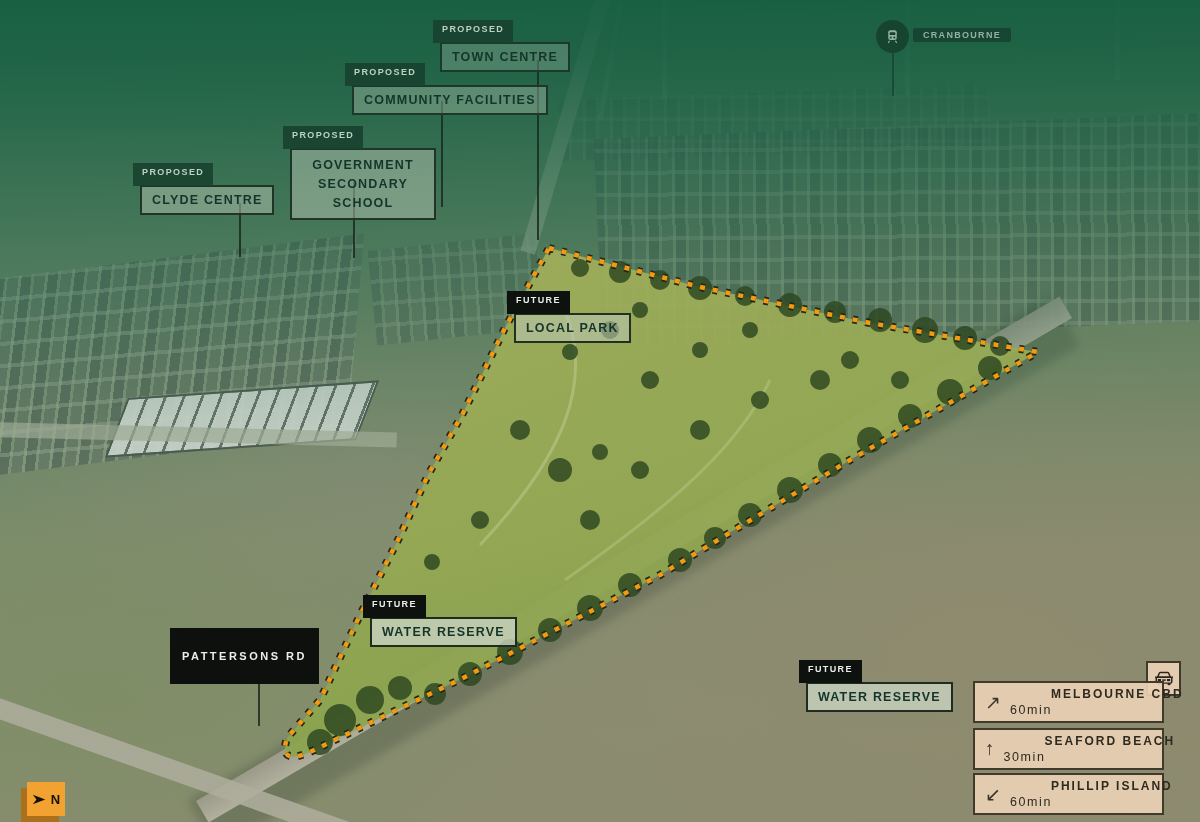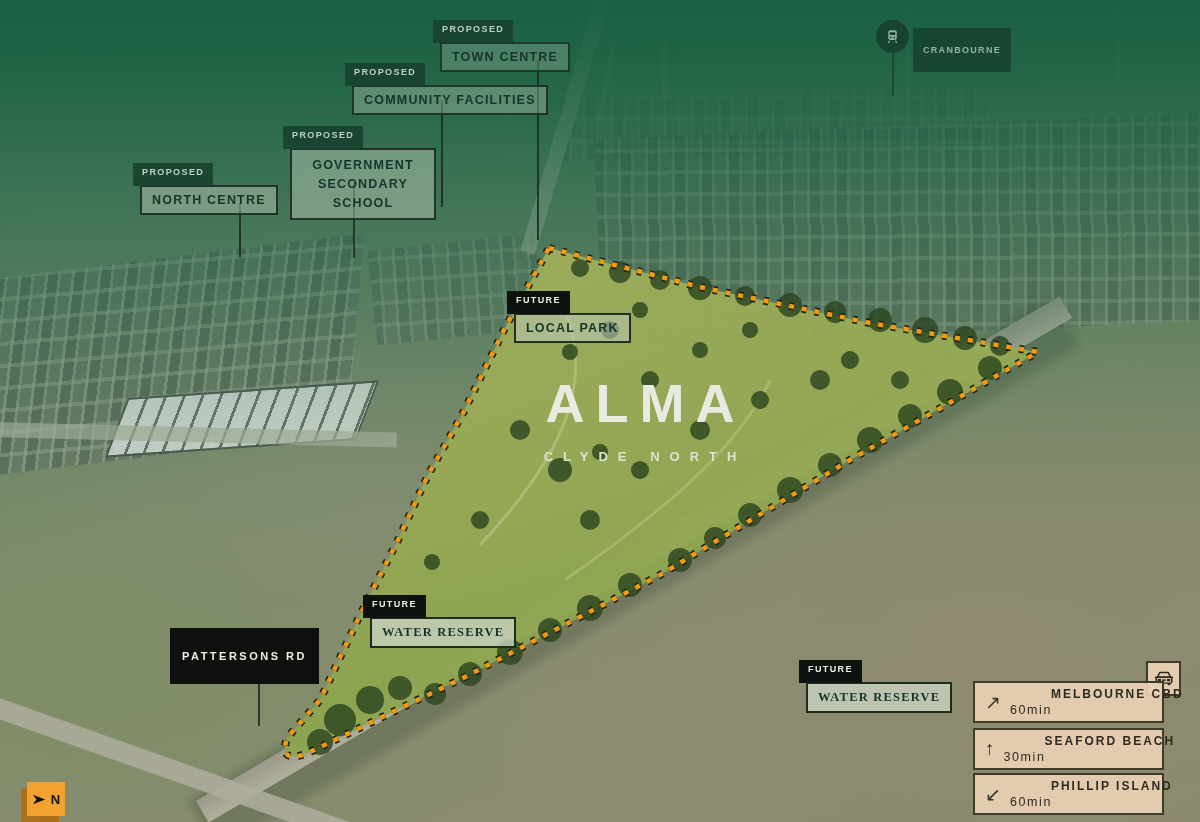--- a/index.html
+++ b/index.html
@@ -56,39 +56,39 @@
   .tag.green{background:rgba(24,66,48,0.92);color:#bcd2c2;}
   .tag.black{background:#0d120e;color:#eceee8;}
   .cbox{border:2px solid #223527;color:#14352a;font-weight:bold;font-size:12.5px;
     letter-spacing:1.2px;padding:6px 10px;text-align:center;margin-left:7px;margin-top:-1px;
     white-space:nowrap;}
   .cbox.wrap{white-space:normal;line-height:1.5;}
   .a35{background:rgba(158,184,164,0.35);border-color:#1c3a2c;}
   .a42{background:rgba(168,190,170,0.42);border-color:#1d382a;}
   .a50{background:rgba(180,196,176,0.5);border-color:#203427;}
   .a55{background:rgba(186,198,178,0.58);border-color:#213023;}
-  .a80{background:rgba(200,209,190,0.82);border-color:#1e2c1f;font-family:Liberation Serif, serif;}
+  .a80{background:rgba(200,209,190,0.82);border-color:#1e2c1f;}
   #co-town-centre{left:433px;top:18px;}
   #co-community{left:345px;top:61px;}
   #co-school{left:283px;top:124px;}  #co-school .cbox{width:122px;}
   #co-sports{left:133px;top:161px;}
   #co-local-park{left:507px;top:289px;}
   #co-water-w{left:363px;top:593px;}
   #co-water-e{left:799px;top:658px;}
 
   
   #road-label{position:absolute;left:170px;top:628px;z-index:30;background:#0d100d;
     color:#eceee8;font-size:11px;font-weight:bold;letter-spacing:2.5px;padding:22px 12px;}
 
   
   #station{position:absolute;left:876px;top:20px;z-index:30;}
   #station .circ{width:33px;height:33px;border-radius:50%;background:rgba(22,62,46,0.85);
     display:flex;align-items:center;justify-content:center;}
   #station .pill{position:absolute;left:37px;top:8px;background:rgba(22,62,46,0.78);
-    color:#93b2a0;font-size:9px;font-weight:bold;letter-spacing:1.3px;padding:17px 10px;
+    color:#93b2a0;font-size:9px;font-weight:bold;letter-spacing:1.3px;padding:2px 10px;
     border-radius:2px;white-space:nowrap;}
 
   
   #site-title{position:absolute;left:640px;top:372px;transform:translateX(-50%);
     z-index:26;text-align:center;color:#e9ebe1;}
   #site-title .name{font-size:54px;font-weight:bold;letter-spacing:11px;margin-right:-11px;}
   #site-title .loc{font-size:13px;font-weight:bold;letter-spacing:10px;margin-right:-10px;
     margin-top:15px;color:#dee1d4;}
 
   
@@ -200,40 +200,36 @@
     <g stroke="#1b2b20" stroke-width="2" opacity="0.85">
       <line x1="538" y1="60" x2="538" y2="240"></line>
       <line x1="442" y1="101" x2="442" y2="207"></line>
       <line x1="354" y1="182" x2="354" y2="258"></line>
       <line x1="240" y1="203" x2="240" y2="257"></line>
       <line x1="259" y1="650" x2="259" y2="726"></line>
       <line x1="893" y1="53" x2="893" y2="96" stroke="rgba(24,66,48,0.9)"></line>
     </g>
   </svg>
 
-  <div id="site-title">
-    <div class="name">ALMA</div>
-    <div class="loc">CLYDE NORTH</div>
-  </div>
 
   <div class="callout" id="co-town-centre">
     <div class="tag green">PROPOSED</div>
     <div class="cbox a35">TOWN CENTRE</div>
   </div>
   <div class="callout" id="co-community">
     <div class="tag green">PROPOSED</div>
     <div class="cbox a42">COMMUNITY FACILITIES</div>
   </div>
   <div class="callout" id="co-school">
     <div class="tag green">PROPOSED</div>
     <div class="cbox a50 wrap">GOVERNMENT SECONDARY SCHOOL</div>
   </div>
   <div class="callout" id="co-sports">
     <div class="tag green">PROPOSED</div>
-    <div class="cbox a50">NORTH CENTRE</div>
+    <div class="cbox a50">CLYDE CENTRE</div>
   </div>
   <div class="callout" id="co-local-park">
     <div class="tag black">FUTURE</div>
     <div class="cbox a55">LOCAL PARK</div>
   </div>
   <div class="callout" id="co-water-w">
     <div class="tag black">FUTURE</div>
     <div class="cbox a80">WATER RESERVE</div>
   </div>
   <div class="callout" id="co-water-e">

